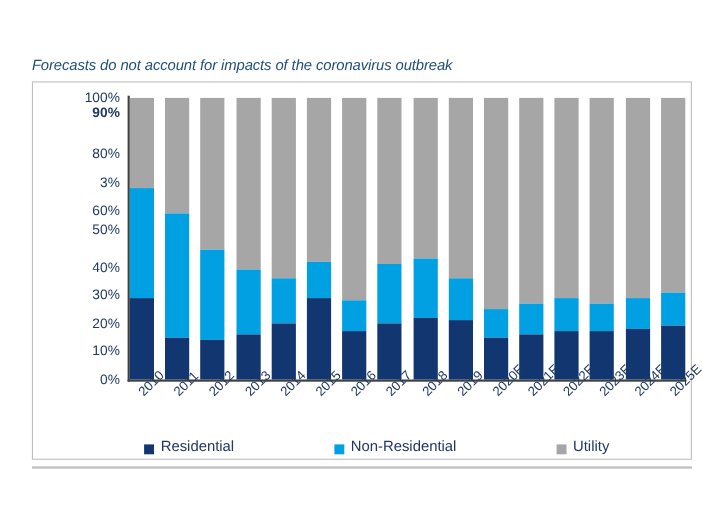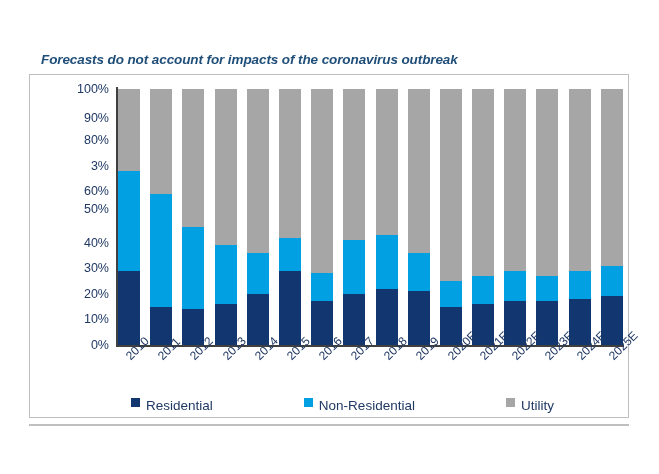--- a/index.html
+++ b/index.html
@@ -14,22 +14,22 @@
   .page{position:absolute;inset:0;}
 
   
   .title{
     position:absolute;left:29px;top:16px;
     font-size:16.5px;font-weight:400;color:#1F4E79;
     letter-spacing:.1px;white-space:nowrap;
   }
   .subtitle{
     position:absolute;left:29px;top:52px;
-    font-size:13.5px;font-weight:bold;font-style:italic;color:#1F4E79;
-    letter-spacing:-.1px;white-space:nowrap;margin-left:12px;
+    font-size:13.5px;font-weight:normal;font-style:italic;color:#1F4E79;
+    letter-spacing:-.1px;white-space:nowrap;
   }
 
   
   .chart-frame{
     position:absolute;left:29px;top:74px;
     width:600px;height:344px;
     border:1px solid #BFBFBF;
     background:#ffffff;
     box-sizing:border-box;
   }
@@ -99,21 +99,21 @@
 
   
   .legend{
     position:absolute;
     left:29px;top:394px;width:600px;height:22px;
     display:flex;
     align-items:center;
     justify-content:center;
     gap:64px;
   }
-  .legend-item{display:flex;align-items:flex-start;gap:6px;padding-left:27px;}
+  .legend-item{display:flex;align-items:flex-end;gap:6px;padding-left:27px;}
   .legend-swatch{width:9px;height:9px;display:inline-block;}
   .legend-label{font-size:13.5px;color:#1F3864;white-space:nowrap;}
 
   .rule{
     position:absolute;left:29px;top:424px;width:600px;height:2px;
     background:#BFBFBF;
   }
   .source{
     position:absolute;left:29px;top:432px;
     font-size:12px;color:#1F4E79;white-space:nowrap;
@@ -132,21 +132,21 @@
     <div class="ytickwrap" id="ytickwrap">
         <div class="ytick" style="top: 270px;">0%</div>
         <div class="ytick" style="top: 244.4px;">10%</div>
         <div class="ytick" style="top: 218.8px;">20%</div>
         <div class="ytick" style="top: 193.2px;">30%</div>
         <div class="ytick" style="top: 167.6px; text-align: right;">40%</div>
         <div class="ytick" style="top: 134px;">50%</div>
         <div class="ytick" style="top: 116.4px;">60%</div>
         <div class="ytick" style="top: 90.8px;">3%</div>
         <div class="ytick" style="top: 65.2px;">80%</div>
-        <div class="ytick" style="top: 43px;">90%</div>
+        <div class="ytick" style="top: 27px; font-weight: bold;">90%</div>
         <div class="ytick" style="top: 14px;">100%</div>
       </div>
 
     <div class="plot">
       <div class="bars" id="bars">
           <div class="barcol" title="2010">
             <div class="seg seg-util" style="height: 81.92px;"></div>
             <div class="seg seg-nonres" style="height: 99.84px;"></div>
             <div class="seg seg-res" style="height: 74.24px;"></div>
           </div>

